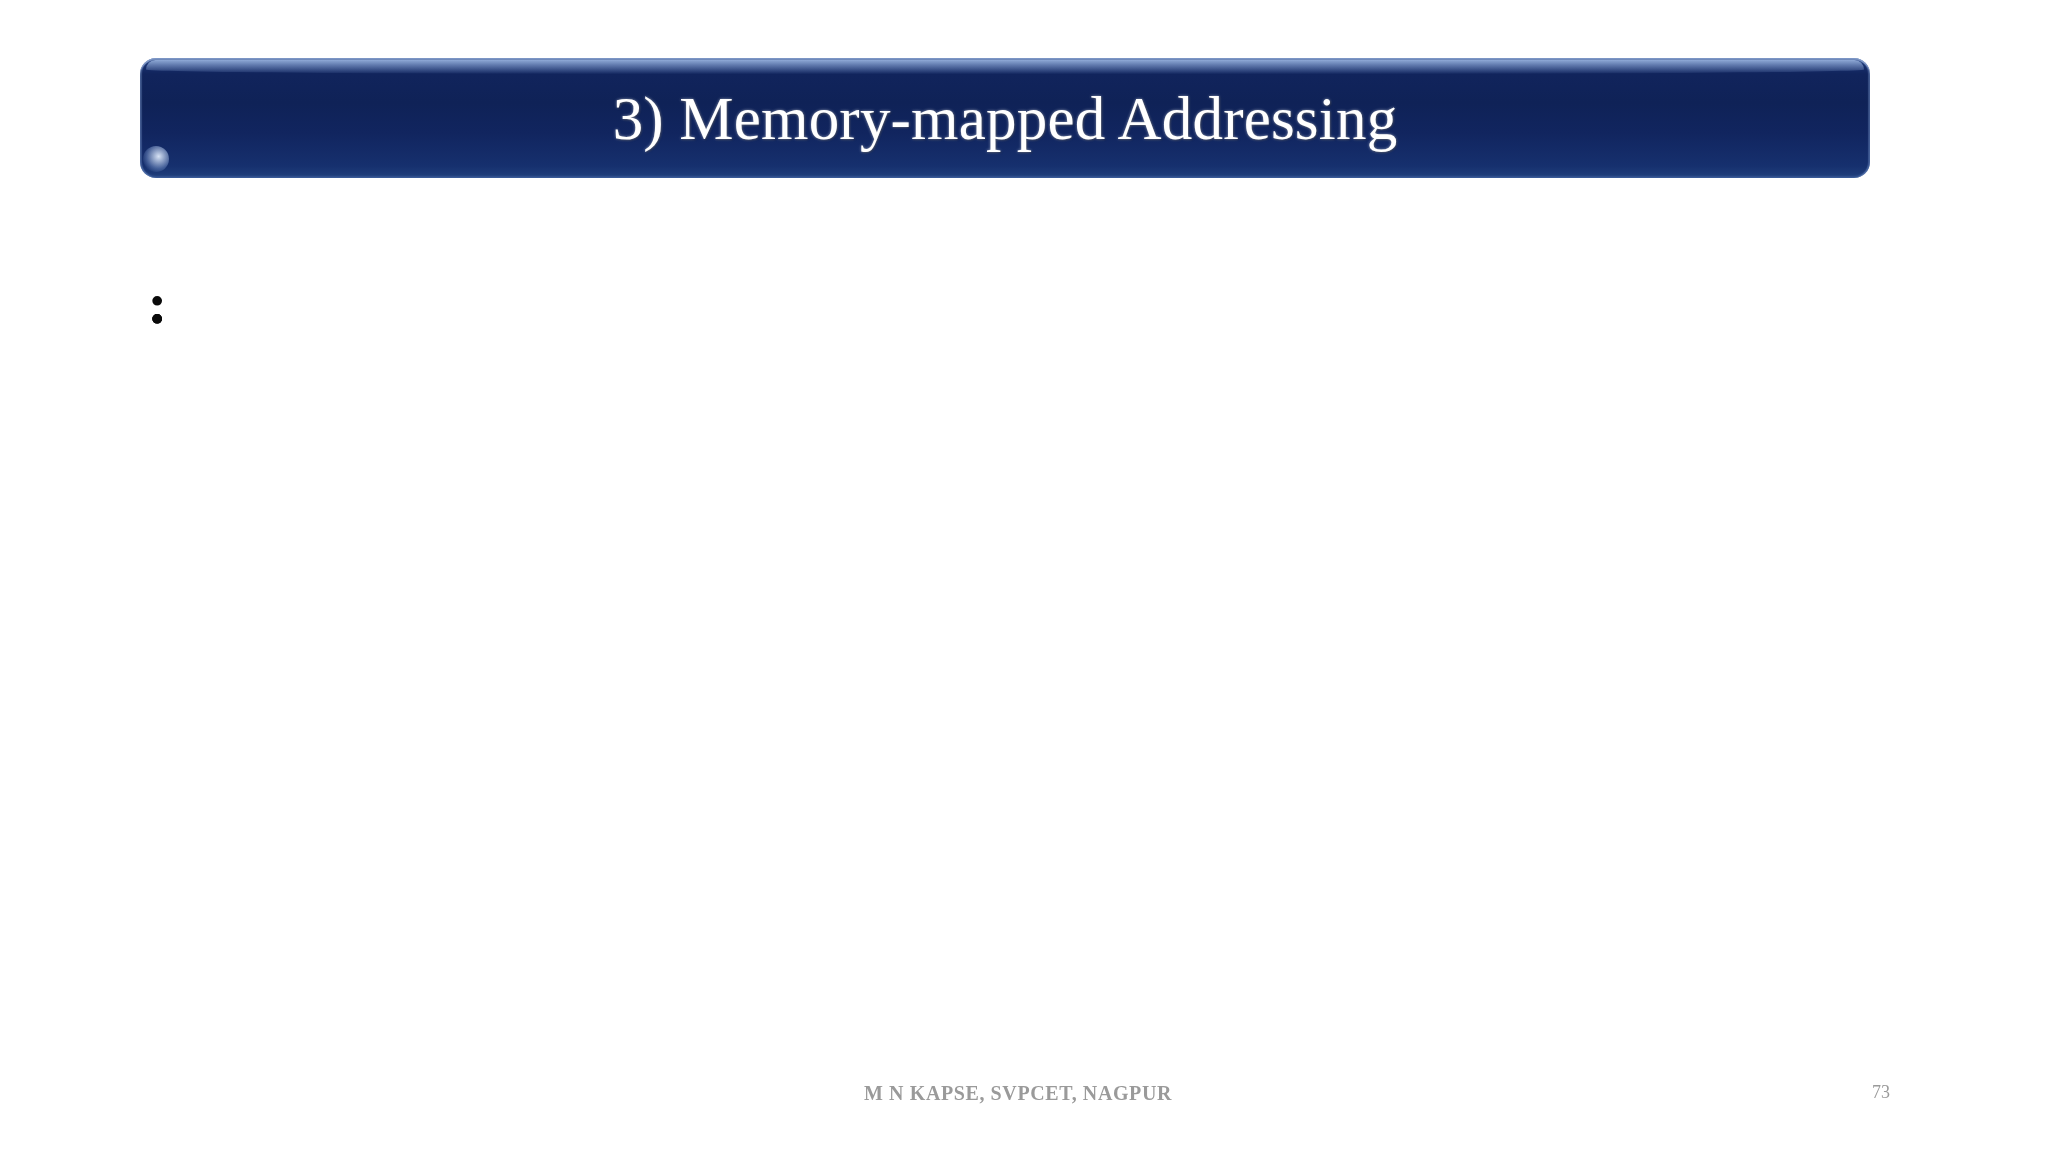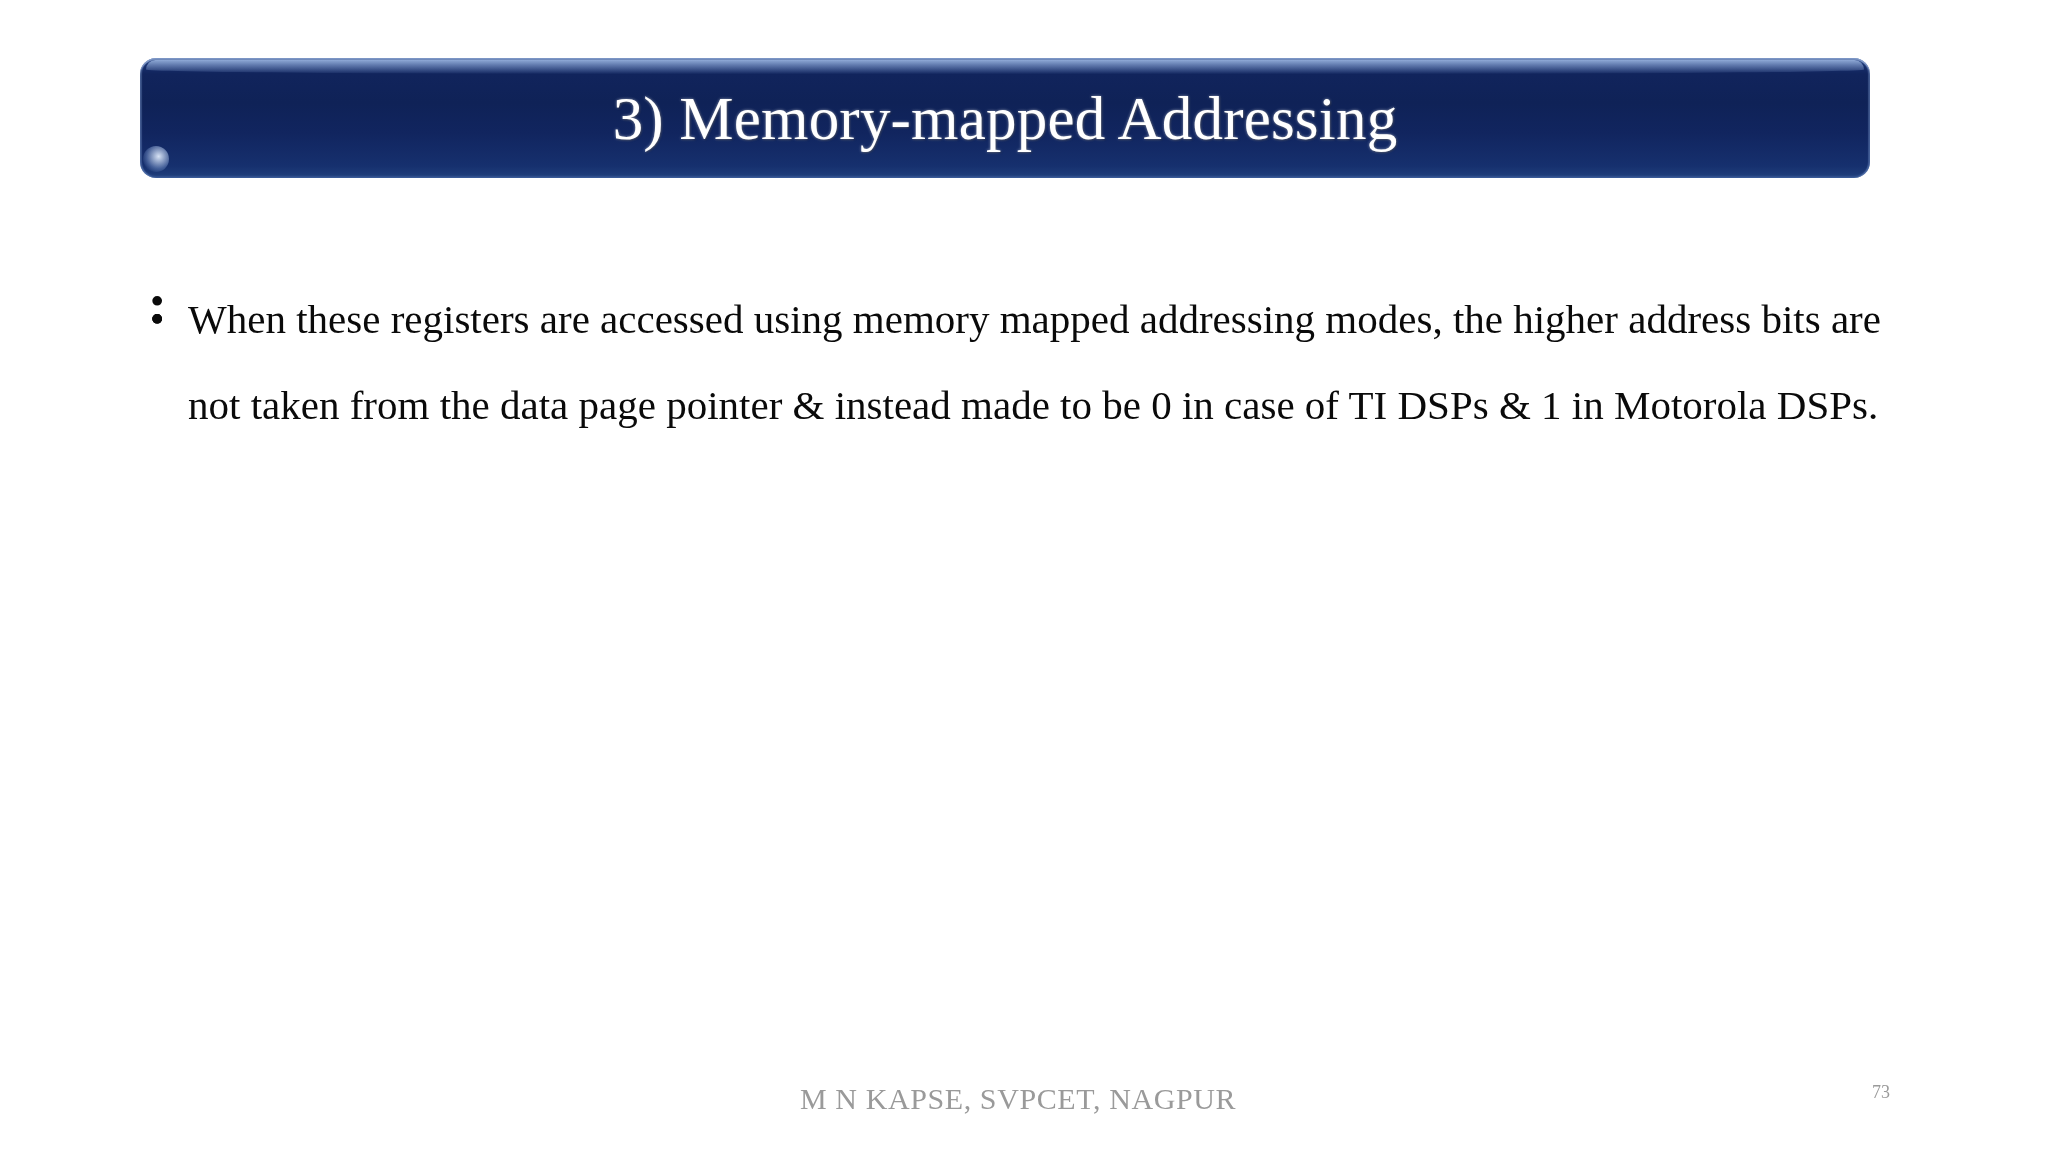--- a/index.html
+++ b/index.html
@@ -105,22 +105,23 @@
   }
 
   
   .footer-note {
     position: absolute;
     left: 0;
     right: 12px;
     top: 1082px;
     text-align: center;
     color: #9a9a9a;
-    font-size: 30px;
+    font-size: 20px;
     letter-spacing: 0.6px;
+    font-weight: bold;
   }
   .page-number {
     position: absolute;
     top: 1082px;
     left: 1872px;
     width: 60px;
     text-align: left;
     color: #9a9a9a;
     font-size: 18px;
   }
@@ -137,18 +138,17 @@
     <span class="dot">•</span>
   </li>
   <li class="bullet-item">
     <span class="dot">•</span>
   </li>
   <li class="bullet-item">
     <span class="dot">•</span>
   </li>
   <li class="bullet-item">
     <span class="dot">•</span>
-    <span>When these registers are accessed using memory mapped addressing modes, the higher address bits are not taken from the data page pointer &amp; instead made to be 0 in case of TI DSPs &amp; 1 in Motorola DSPs.</span>
   </li>
 </ul>
 
 <div class="footer-note">M N KAPSE, SVPCET, NAGPUR</div>
 <div class="page-number">73</div>
 
 </body></html>

